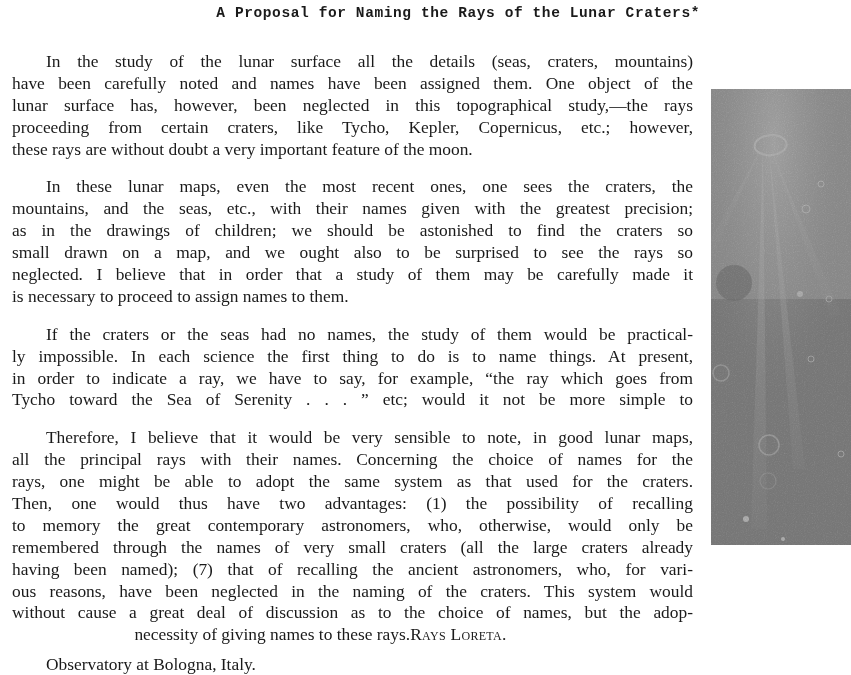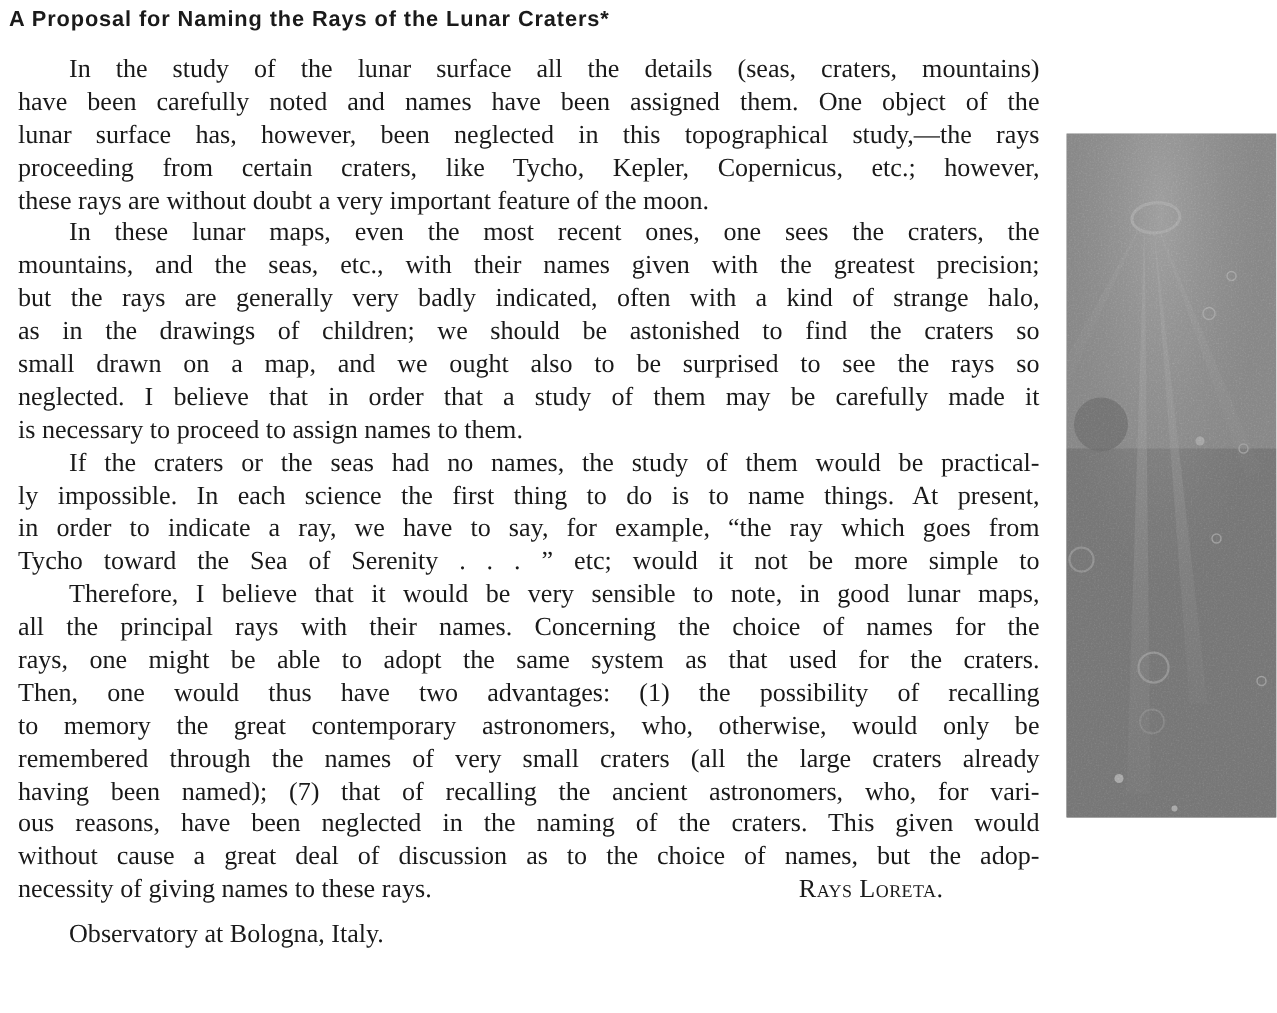--- a/index.html
+++ b/index.html
@@ -12,22 +12,22 @@
       height: 675px;
       position: relative;
       overflow: hidden;
       color: #1a1a1a;
     }
     .title {
       position: absolute;
       left: 0;
       top: 5px;
       width: 700px;
-      text-align: left;
-      font-family: Liberation Sans, sans-serif;
+      text-align: right;
+      font-family: Liberation Mono, monospace;
       font-weight: bold;
       font-size: 14.5px;
       letter-spacing: 0.6px;
       margin: 0;
       padding-left: 6px;
       box-sizing: border-box;
     }
     .body-text {
       position: absolute;
       left: 12px;
@@ -39,27 +39,28 @@
     }
     .line {
       display: block;
       white-space: nowrap;
       text-align: justify;
       text-align-last: justify;
       height: 21.9px;
     }
     .line.indent {
       padding-left: 34px;
+      margin-top: 16px;
     }
     .line.last {
       text-align-last: left;
     }
     .signature-line {
       display: flex;
-      justify-content: space-between;
+      justify-content: center;
       white-space: nowrap;
       height: 21.9px;
     }
     .signature {
       font-variant: small-caps;
       padding-right: 64px;
       letter-spacing: 0.3px;
     }
     .place {
       display: block;
@@ -89,41 +90,40 @@
   <div>
     <span class="line indent">In the study of the lunar surface all the details (seas, craters, mountains)</span>
     <span class="line">have been carefully noted and names have been assigned them. One object of the</span>
     <span class="line">lunar surface has, however, been neglected in this topographical study,—the rays</span>
     <span class="line">proceeding from certain craters, like Tycho, Kepler, Copernicus, etc.; however,</span>
     <span class="line last">these rays are without doubt a very important feature of the moon.</span>
   </div>
   <div>
     <span class="line indent">In these lunar maps, even the most recent ones, one sees the craters, the</span>
     <span class="line">mountains, and the seas, etc., with their names given with the greatest precision;</span>
-    <span class="line">but the rays are generally very badly indicated, often with a kind of strange halo,</span>
     <span class="line">as in the drawings of children; we should be astonished to find the craters so</span>
     <span class="line">small drawn on a map, and we ought also to be surprised to see the rays so</span>
     <span class="line">neglected. I believe that in order that a study of them may be carefully made it</span>
     <span class="line last">is necessary to proceed to assign names to them.</span>
   </div>
   <div>
     <span class="line indent">If the craters or the seas had no names, the study of them would be practical-</span>
     <span class="line">ly impossible. In each science the first thing to do is to name things. At present,</span>
     <span class="line">in order to indicate a ray, we have to say, for example, “the ray which goes from</span>
     <span class="line">Tycho toward the Sea of Serenity . . . ” etc; would it not be more simple to</span>
   </div>
   <div>
     <span class="line indent">Therefore, I believe that it would be very sensible to note, in good lunar maps,</span>
     <span class="line">all the principal rays with their names. Concerning the choice of names for the</span>
     <span class="line">rays, one might be able to adopt the same system as that used for the craters.</span>
     <span class="line">Then, one would thus have two advantages: (1) the possibility of recalling</span>
     <span class="line">to memory the great contemporary astronomers, who, otherwise, would only be</span>
     <span class="line">remembered through the names of very small craters (all the large craters already</span>
     <span class="line">having been named); (7) that of recalling the ancient astronomers, who, for vari-</span>
-    <span class="line">ous reasons, have been neglected in the naming of the craters. This given would</span>
+    <span class="line">ous reasons, have been neglected in the naming of the craters. This system would</span>
     <span class="line">without cause a great deal of discussion as to the choice of names, but the adop-</span>
     <div class="signature-line">
       <span>necessity of giving names to these rays.</span>
       <span class="signature">Rays Loreta.</span>
     </div>
   </div>
   <span class="place">Observatory at Bologna, Italy.</span>
 </div>
 
 <div class="moon-photo">

